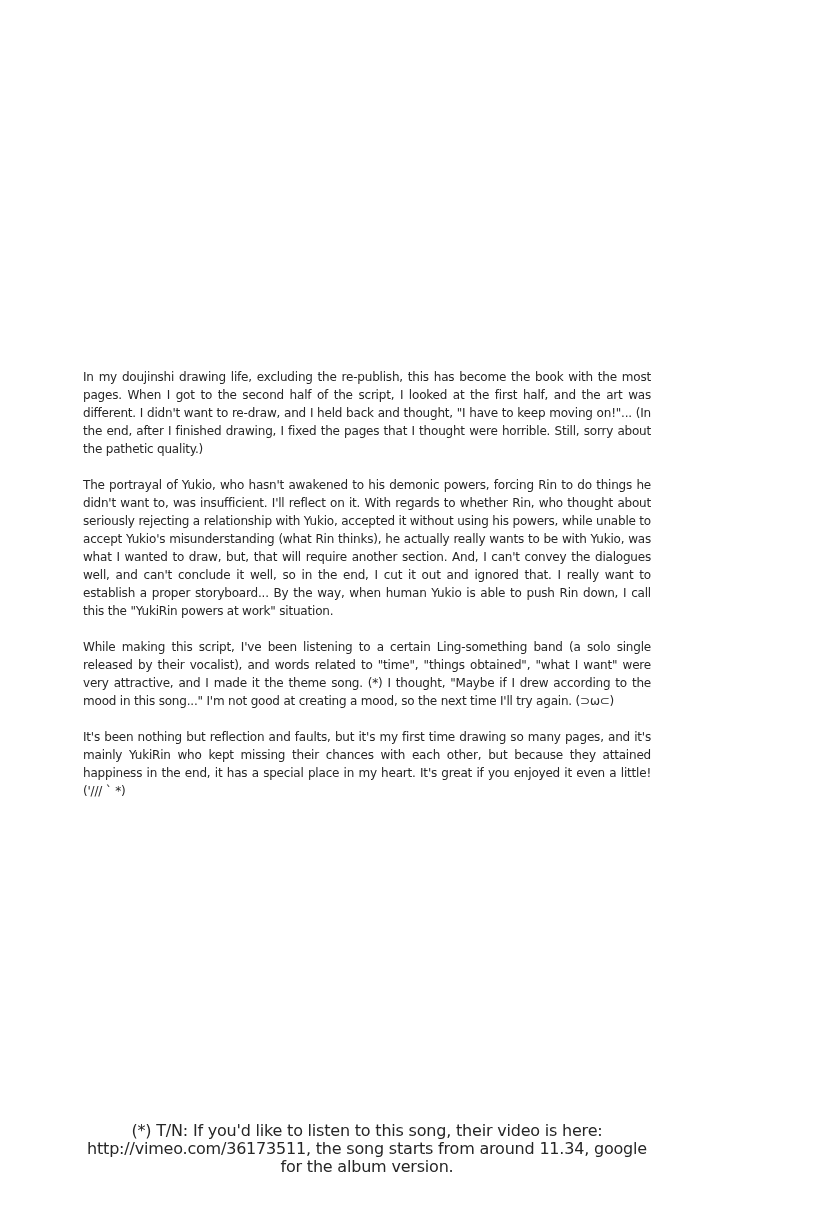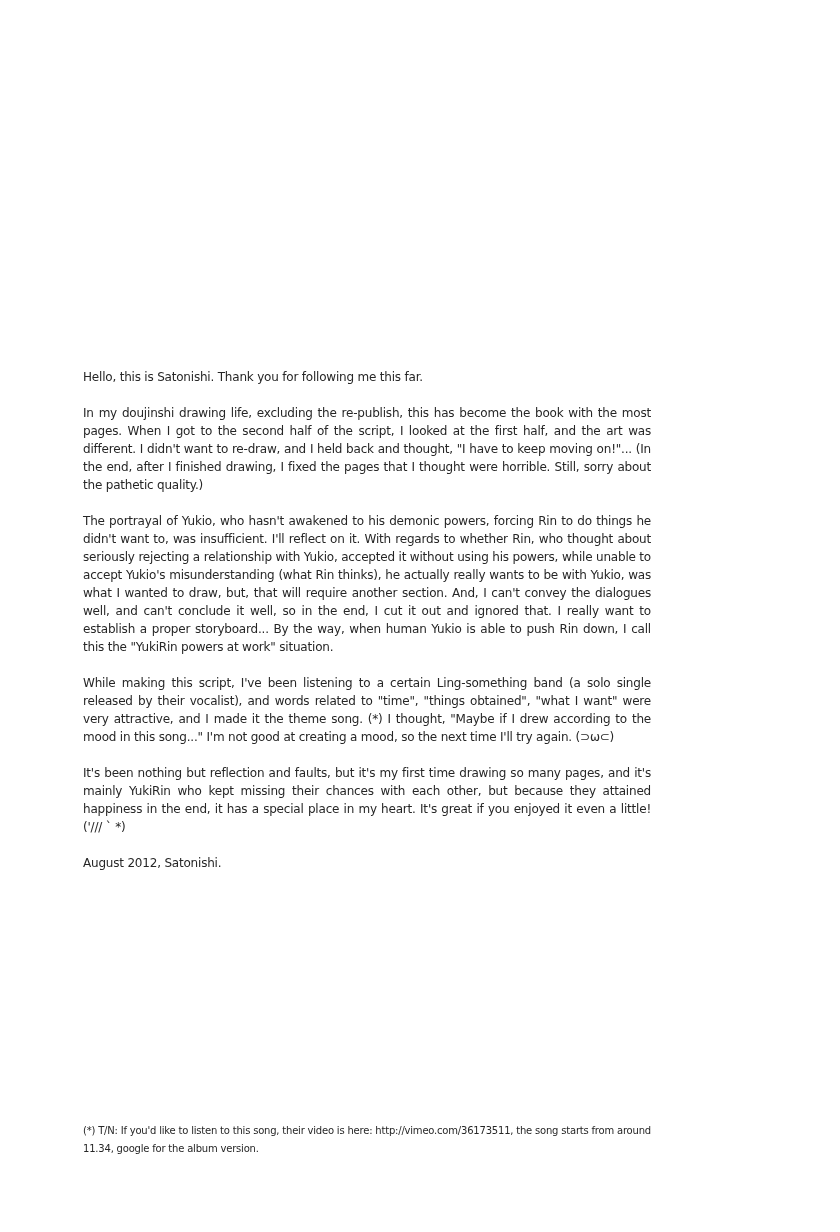--- a/index.html
+++ b/index.html
@@ -35,32 +35,30 @@
   }
   .afterword-text p.single-line {
     text-align: left;
   }
   .translator-note {
     position: absolute;
     left: 83px;
     top: 1122px;
     width: 568px;
     color: #262626;
-    font-size: 10px;
+    font-size: 16px;
     line-height: 18px;
     letter-spacing: -0.2px;
-    text-align: left;
+    text-align: center;
   }
 </style>
 </head>
 <body>
 
 <div class="page">
   <div class="afterword-text">
-    <p class="single-line">Hello, this is Satonishi. Thank you for following me this far.</p>
     <p>In my doujinshi drawing life, excluding the re-publish, this has become the book with the most pages. When I got to the second half of the script, I looked at the first half, and the art was different. I didn't want to re-draw, and I held back and thought, "I have to keep moving on!"... (In the end, after I finished drawing, I fixed the pages that I thought were horrible. Still, sorry about the pathetic quality.)</p>
     <p>The portrayal of Yukio, who hasn't awakened to his demonic powers, forcing Rin to do things he didn't want to, was insufficient. I'll reflect on it. With regards to whether Rin, who thought about seriously rejecting a relationship with Yukio, accepted it without using his powers, while unable to accept Yukio's misunderstanding (what Rin thinks), he actually really wants to be with Yukio, was what I wanted to draw, but, that will require another section. And, I can't convey the dialogues well, and can't conclude it well, so in the end, I cut it out and ignored that. I really want to establish a proper storyboard... By the way, when human Yukio is able to push Rin down, I call this the "YukiRin powers at work" situation.</p>
     <p>While making this script, I've been listening to a certain Ling-something band (a solo single released by their vocalist), and words related to "time", "things obtained", "what I want" were very attractive, and I made it the theme song. (*) I thought, "Maybe if I drew according to the mood in this song..." I'm not good at creating a mood, so the next time I'll try again. (⊃ω⊂)</p>
     <p>It's been nothing but reflection and faults, but it's my first time drawing so many pages, and it's mainly YukiRin who kept missing their chances with each other, but because they attained happiness in the end, it has a special place in my heart. It's great if you enjoyed it even a little! ('/// ` *)</p>
-    <p class="single-line">August 2012, Satonishi.</p>
   </div>
   <div class="translator-note">(*) T/N: If you'd like to listen to this song, their video is here: http://vimeo.com/36173511, the song starts from around 11.34, google for the album version.</div>
 </div>
 
 </body></html>

